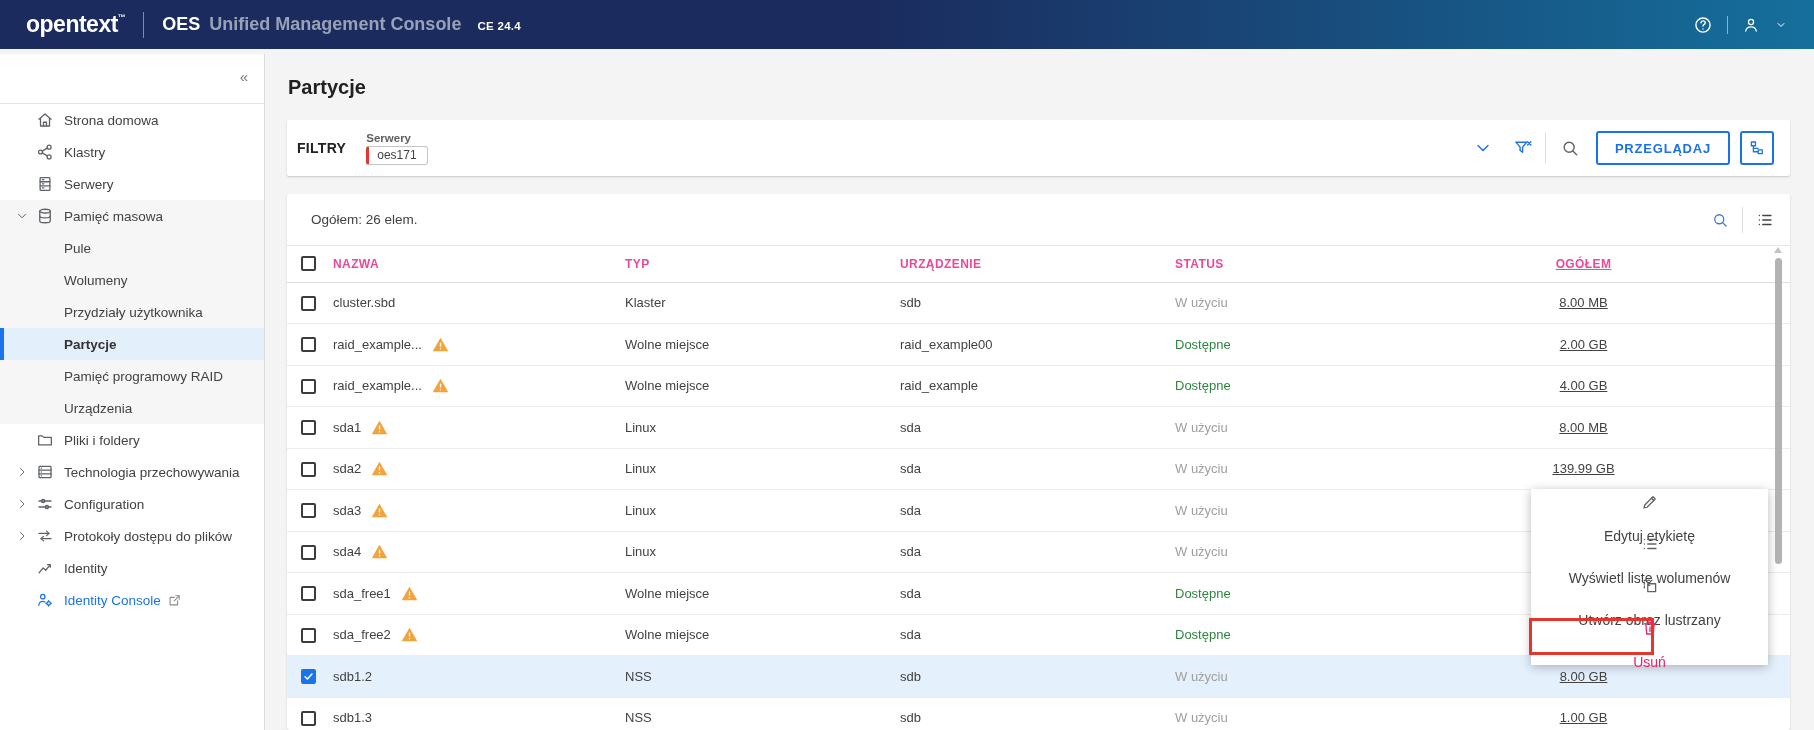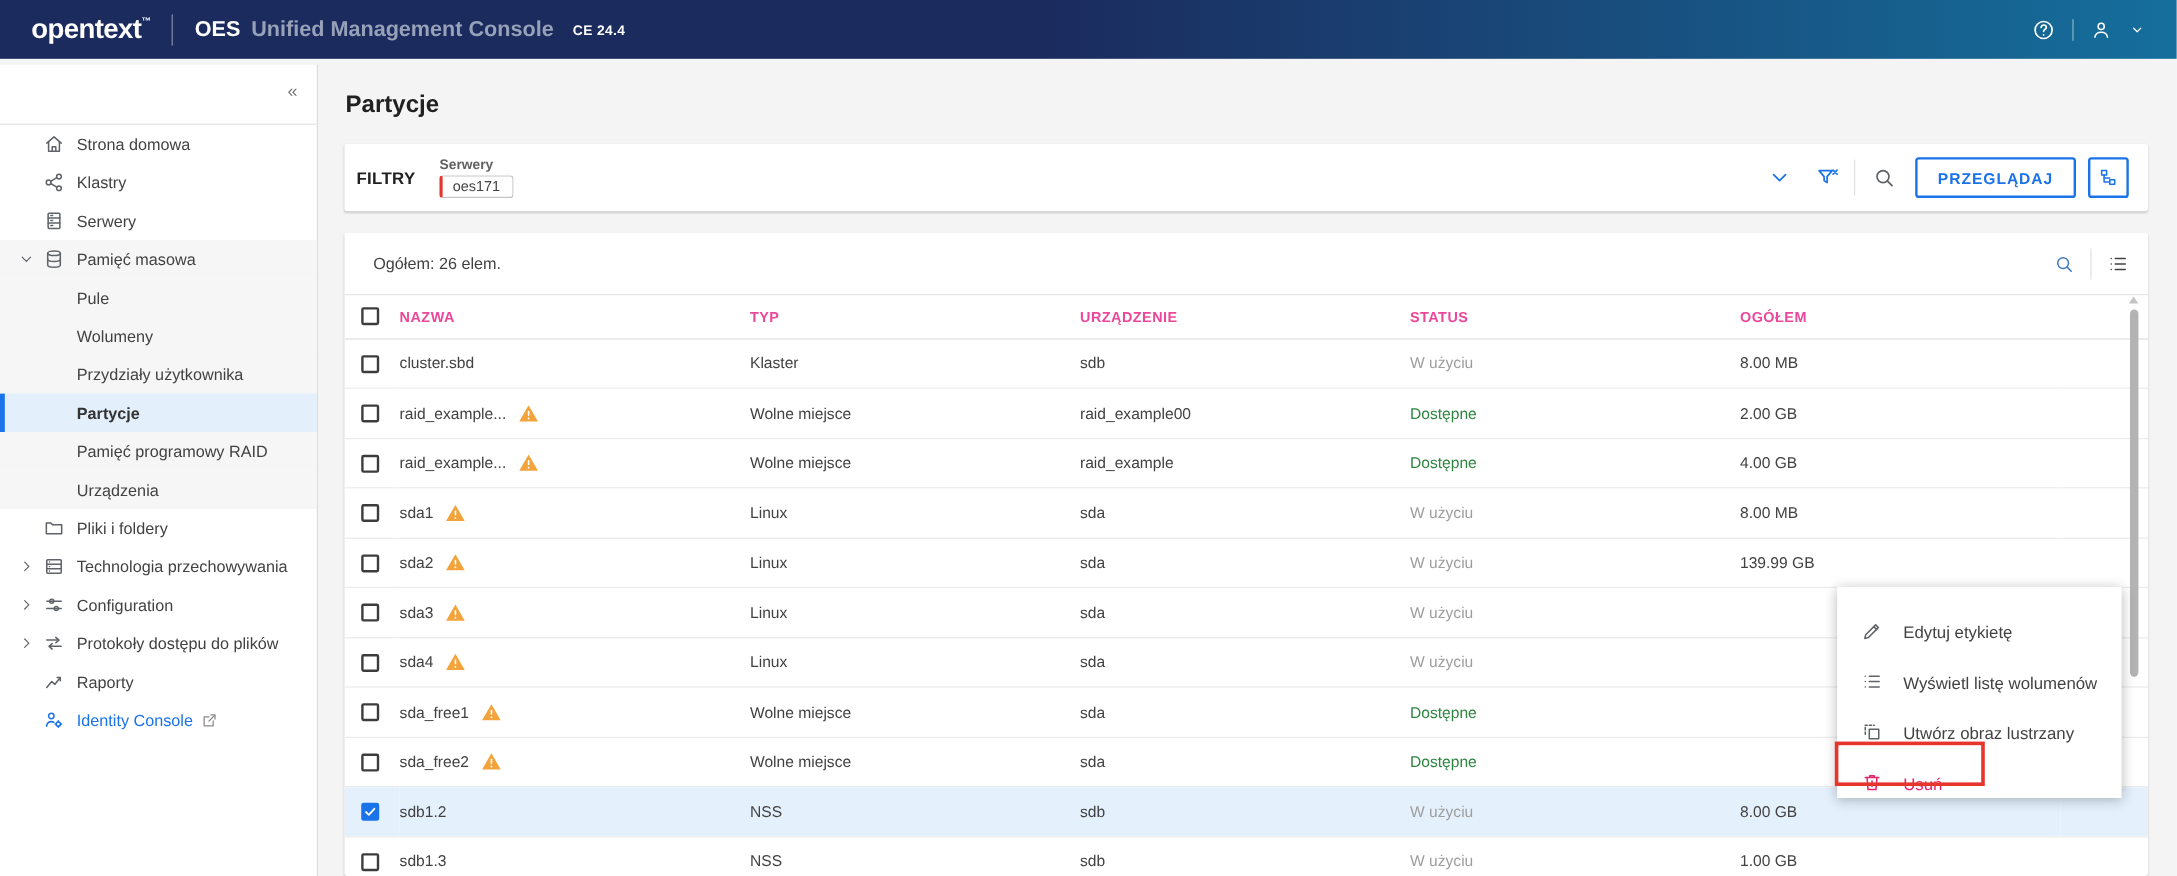--- a/index.html
+++ b/index.html
@@ -75,21 +75,21 @@
   .summary-bar{height:52px;display:flex;align-items:center;padding:0 16px 0 24px;
     border-bottom:1px solid #e6e6e6;font-size:13.5px;color:#424242;}
   .summary-actions{margin-left:auto;display:flex;align-items:center;}
   .summary-actions .search{color:#3f7ac1;}
   .sa-sep{width:1px;height:26px;background:#e0e0e0;margin:0 13px;}
   .summary-actions .listview{color:#424242;}
 
   table{width:100%;border-collapse:collapse;table-layout:fixed;}
   th{height:36px;font-size:12px;font-weight:bold;color:#ec4899;text-align:left;
     letter-spacing:.4px;border-bottom:1px solid #dedede;padding:0;}
-  th.right,td.right{text-align:left;}
+  th.right,td.right{text-align:center;text-decoration:underline;}
   td{height:41.5px;border-bottom:1px solid #ececec;font-size:13px;color:#424242;padding:0;}
   tr.selected td{background:#e4f1fd;}
   .cell-check{padding-left:14px !important;}
   .cb{width:15px;height:15px;border:2px solid #3c3c3c;border-radius:2px;display:inline-flex;
     align-items:center;justify-content:center;cursor:pointer;background:#fff;vertical-align:middle;}
   .cb.checked{background:var(--accent);border-color:var(--accent);}
   .cb svg{width:11px;height:11px;}
   .name-wrap{display:flex;align-items:center;gap:10px;}
   .warn{width:17px;height:17px;display:inline-flex;}
   .warn svg{width:100%;height:100%;}
@@ -101,22 +101,22 @@
   
   .scroll-up{position:absolute;left:1774px;top:247px;width:0;height:0;
     border-left:4px solid transparent;border-right:4px solid transparent;
     border-bottom:6px solid #c4c4c4;}
   .scroll-thumb{position:absolute;left:1775px;top:258px;width:7px;height:306px;
     background:#b3b3b3;border-radius:3.5px;cursor:pointer;}
 
   
   .context-menu{position:absolute;left:1531px;top:489px;width:237px;background:#fff;
     box-shadow:0 2px 10px rgba(0,0,0,.28);padding:4px 0;z-index:50;}
-  .menu-item{height:42px;display:flex;align-items:flex-end;padding:0 20px;gap:17px;
-    font-size:14px;color:#424242;cursor:pointer;}
+  .menu-item{height:42px;display:flex;align-items:center;padding:0 20px;gap:17px;
+    font-size:14px;color:#424242;cursor:pointer;flex-direction:column;}
   .menu-item .ic{color:#5f6368;}
   .menu-item.danger{color:var(--danger);}
   .menu-item.danger .ic{color:var(--danger);}
   .annotation-box{position:absolute;left:1529px;top:618px;width:125px;height:37px;
     border:3px solid var(--annotation);z-index:60;pointer-events:none;}
 </style>
 </head>
 <body>
 
 <div class="app">
@@ -317,21 +317,21 @@
         <div class="nav-item">
           <span class="slot chev"></span>
           <span class="slot icn">
             <span class="ic">
               <svg fill="none" stroke="currentColor" stroke-width="1.7" stroke-linecap="round" stroke-linejoin="round" viewBox="0 0 24 24">
                 <path d="M4 18.5 9.5 12l3.5 3 6-7.5"></path>
                 <path d="M15.5 7.5H19V11"></path>
               </svg>
             </span>
           </span>
-          <span class="lbl">Raporty</span>
+          <span class="lbl">Identity</span>
         </div>
         <div class="nav-item link">
           <span class="slot chev"></span>
           <span class="slot icn">
             <span class="ic">
               <svg fill="none" stroke="currentColor" stroke-width="1.7" stroke-linecap="round" stroke-linejoin="round" viewBox="0 0 24 24">
                 <circle cx="9" cy="7.5" r="3"></circle>
                 <path d="M3.8 19c0-3.2 2.3-5.2 5.2-5.2 1 0 1.9.2 2.7.7"></path>
                 <circle cx="16.8" cy="16.5" r="2.4"></circle>
                 <path d="M16.8 12.9v1.2M16.8 18.9v1.2M13.2 16.5h1.2M19.2 16.5h1.2"></path>

